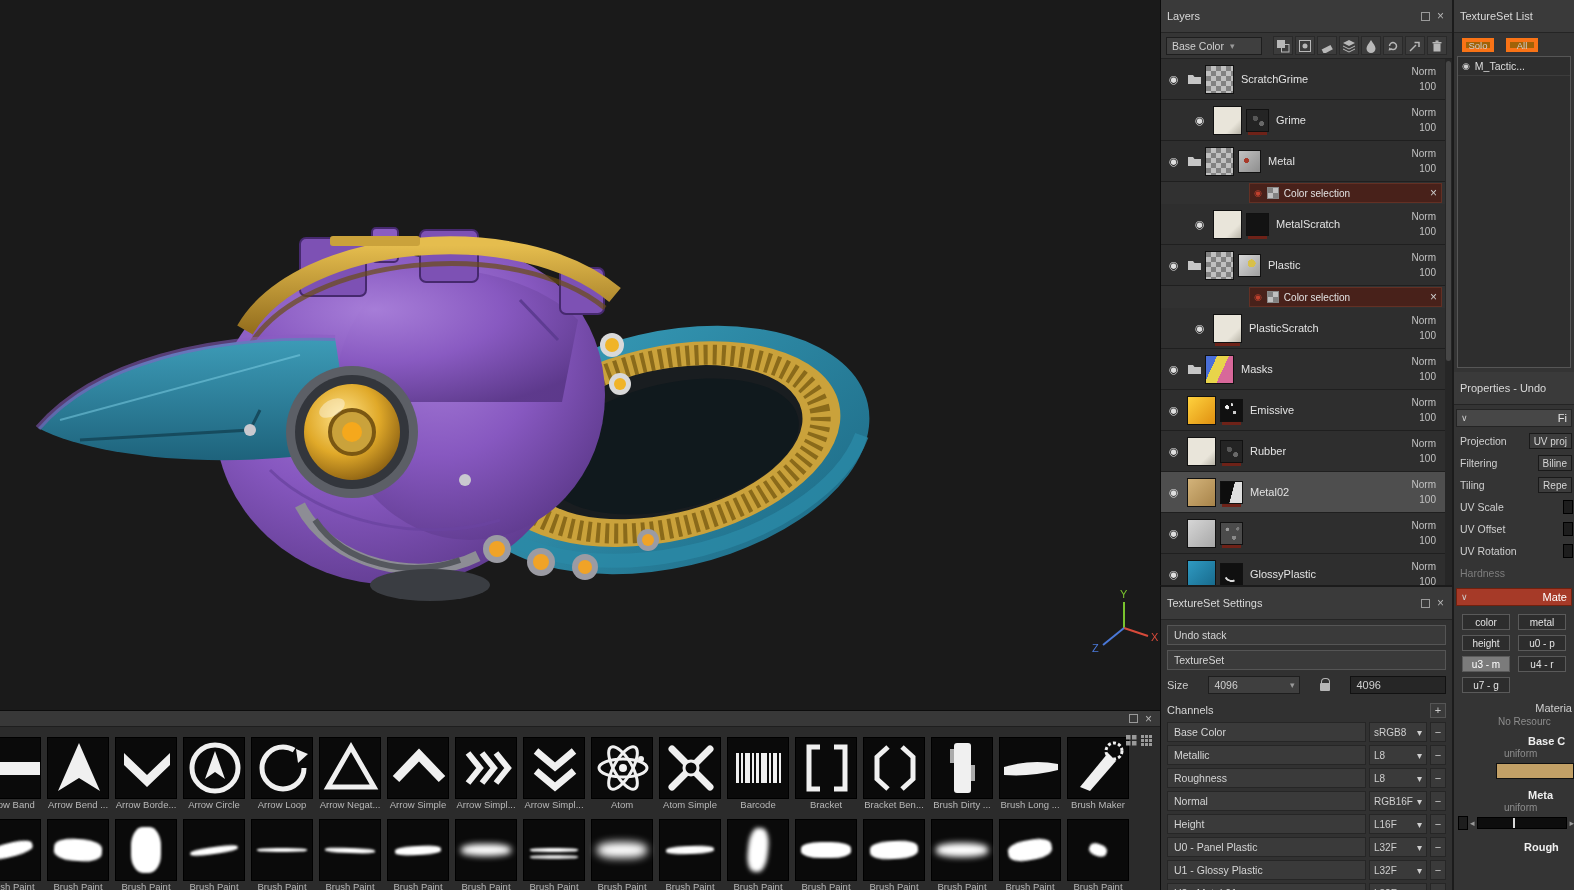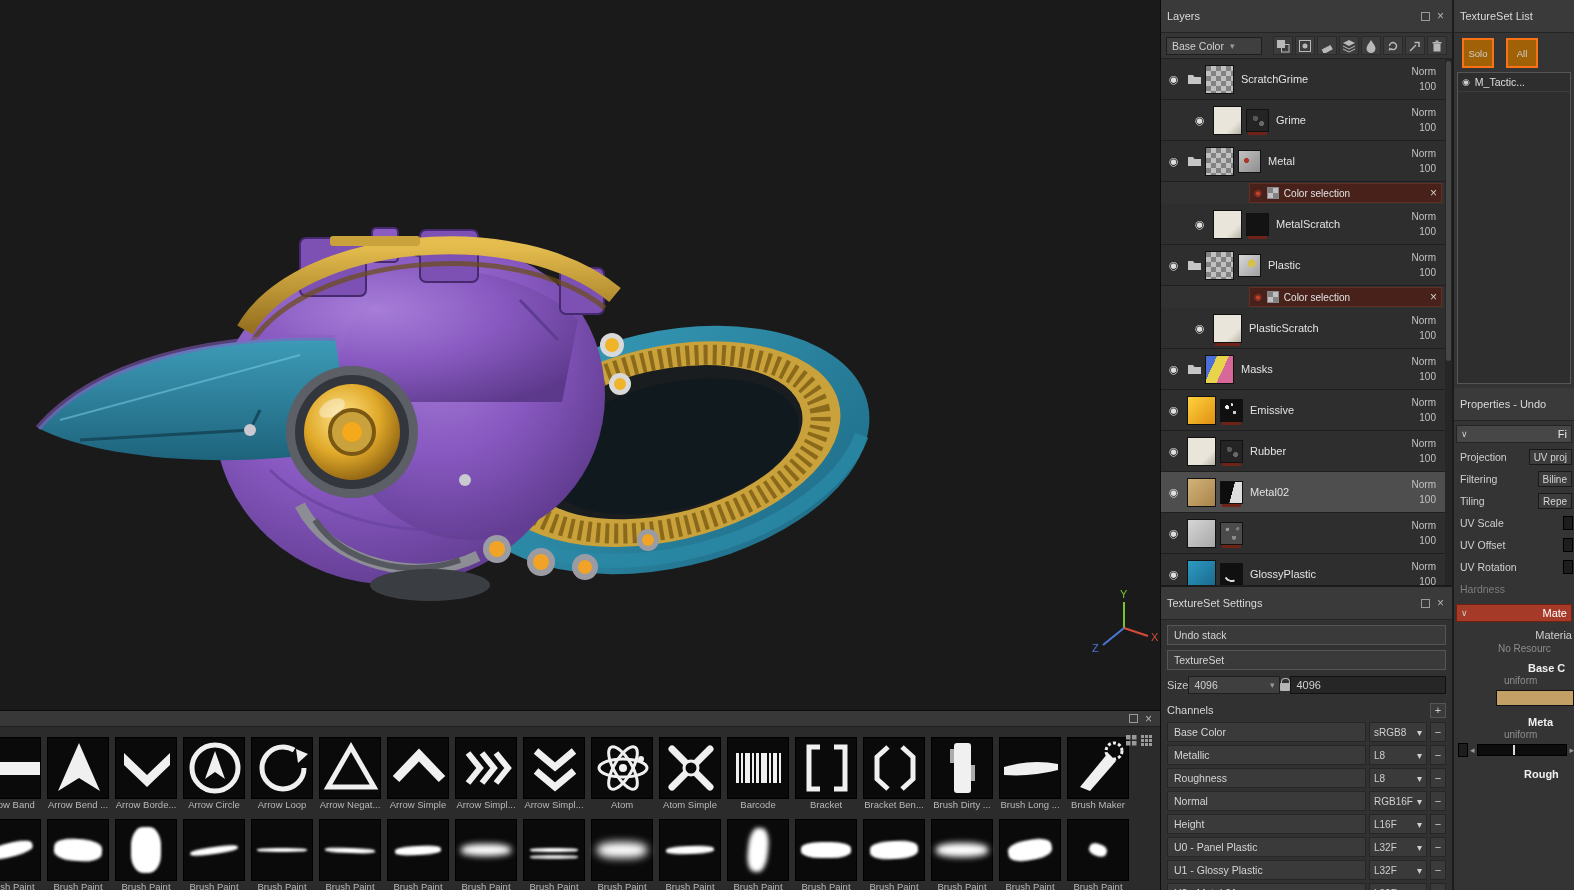--- a/index.html
+++ b/index.html
@@ -64,41 +64,41 @@
   .t-curve{background:#101010}
   .t-curve::after{content:"";position:absolute;inset:3px;border-radius:50%;
     border:2px solid transparent;border-bottom-color:#ddd;transform:rotate(18deg)}
 
   
   #tsset{left:1160px;top:585px;width:292px;height:305px;background:#313131;border-left:1px solid #0c0c0c;
     border-top:2px solid #1b1b1b;overflow:hidden}
   .tsbody{padding:5px 6px 0 6px}
   .wide{height:20px;background:#3a3a3a;border:1px solid #555;display:flex;align-items:center;
     padding:0 6px;margin-bottom:5px;font-size:10.5px;color:#d5d5d5}
-  .sizerow{display:flex;align-items:center;gap:0;height:20px;margin-bottom:6px}
+  .sizerow{display:flex;align-items:center;gap:20px;height:20px;margin-bottom:6px}
   .sizedd{width:92px;height:18px;justify-content:space-between}
   .lock{width:10px;height:8px;background:#b5b5b5;border-radius:1px;position:relative;margin-top:4px;flex:none}
   .lock::before{content:"";position:absolute;left:1px;top:-5px;width:7px;height:6px;
     border:1.5px solid #b5b5b5;border-bottom:none;border-radius:4px 4px 0 0}
   .sizefield{flex:1;height:18px;background:#262626;border:1px solid #111;display:flex;align-items:center;padding:0 5px;color:#d0d0d0}
   .chhead{display:flex;align-items:center;height:18px;margin-bottom:3px;color:#d5d5d5}
   .plusbtn{margin-left:auto;width:16px;height:15px;background:#3a3a3a;border:1px solid #555;
     display:flex;align-items:center;justify-content:center;color:#ccc;font-size:11px}
   .chrow{display:flex;height:20px;margin-bottom:3px}
   .chname{flex:1;background:#3a3a3a;border:1px solid #262626;display:flex;align-items:center;
     padding:0 6px;font-size:10.5px;color:#d5d5d5;white-space:nowrap;overflow:hidden}
   .chfmt{width:58px;background:#3a3a3a;border:1px solid #262626;margin-left:3px;display:flex;
     align-items:center;justify-content:space-between;padding:0 4px;font-size:10px;color:#cfcfcf}
   .chminus{width:16px;background:#3a3a3a;border:1px solid #262626;margin-left:3px;display:flex;
     align-items:center;justify-content:center;color:#ccc}
 
   
   #rightcol{left:1452px;top:0;width:122px;height:890px;background:#343434;border-left:2px solid #1b1b1b;overflow:hidden}
   .tslbtns{display:flex;gap:12px;padding:5px 8px 4px 8px}
-  .tslbtn{width:32px;height:30px;background:#a16207;border:2px solid #f97316;display:flex;align-items:center;
+  .tslbtn{width:32px;height:14px;background:#a16207;border:4px solid #f97316;display:flex;align-items:center;
     justify-content:center;font-size:9.5px;color:#cfcfcf}
   .tslbox{margin:0 3px;height:312px;background:#2e2e2e;border:1px solid #565656}
   .tslitem{height:19px;display:flex;align-items:center;gap:5px;padding:0 4px;font-size:10.5px;color:#dedede;border-bottom:1px solid #3c3c3c}
   .secthead{height:18px;display:flex;align-items:center;background:#474747;border:1px solid #242424;
     margin:4px 2px 3px 2px;padding:0 4px;color:#e6e6e6}
   .secthead .chev{font-size:9px;color:#cfcfcf;width:14px}
   .secthead .lbl{margin-left:auto;font-weight:normal;white-space:nowrap}
   .secthead.red{background:#a63a28;border-color:#70210f;color:#fff}
   .prow{height:22px;display:flex;align-items:center;padding:0 2px 0 6px;font-size:10.5px;color:#cfcfcf}
   .prow .plbl{flex:1;white-space:nowrap;overflow:hidden}
@@ -618,20 +618,29 @@
   </div>
   <div class="prow">
     <span class="plbl dim">Hardness</span>
   </div>
 
   <div class="secthead red">
     <span class="chev">∨</span>
     <span class="lbl">Mate</span>
   </div>
 
+  <div class="chbgrid">
+    <span class="chbtn">color</span>
+    <span class="chbtn">metal</span>
+    <span class="chbtn">height</span>
+    <span class="chbtn">u0 - p</span>
+    <span class="chbtn on">u3 - m</span>
+    <span class="chbtn">u4 - r</span>
+    <span class="chbtn">u7 - g</span>
+  </div>
 
   <div class="rlabel">Materia</div>
   <div class="rsub" style="margin:2px 0 6px 44px">No Resourc</div>
 
   <div class="bold" style="margin:8px 0 1px 74px">Base C</div>
   <div class="rsub" style="margin-left:50px">uniform</div>
   <div class="swatch"></div>
 
   <div class="bold" style="margin:10px 0 1px 74px">Meta</div>
   <div class="rsub" style="margin-left:50px">uniform</div>

